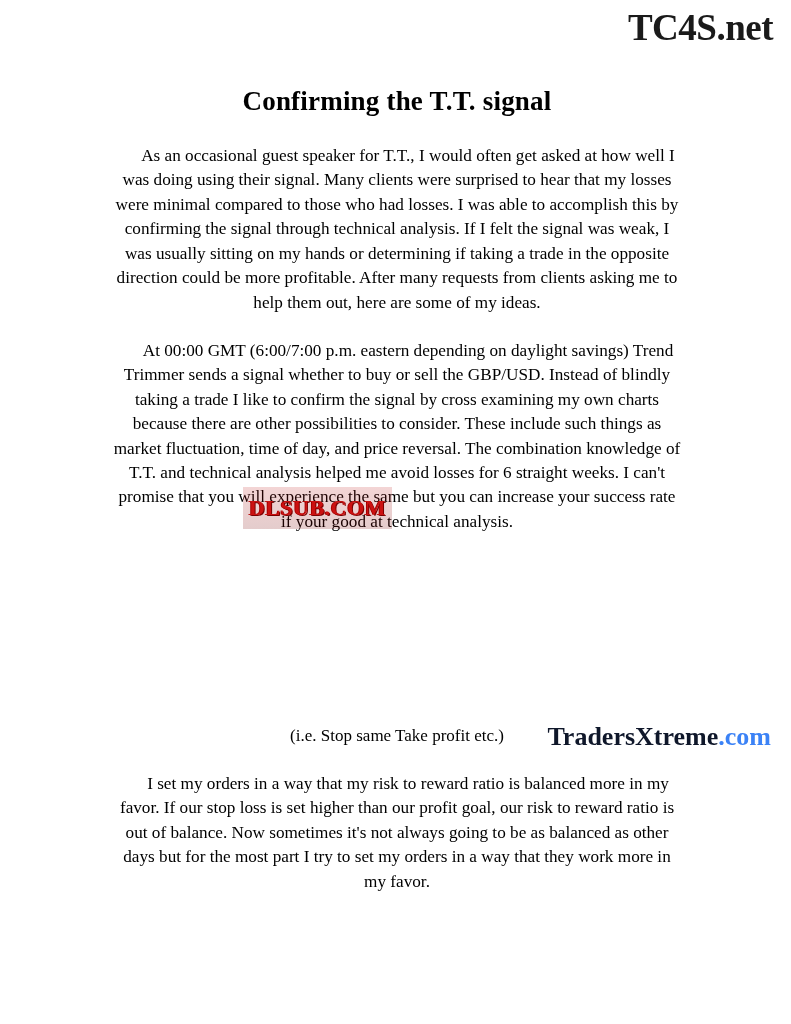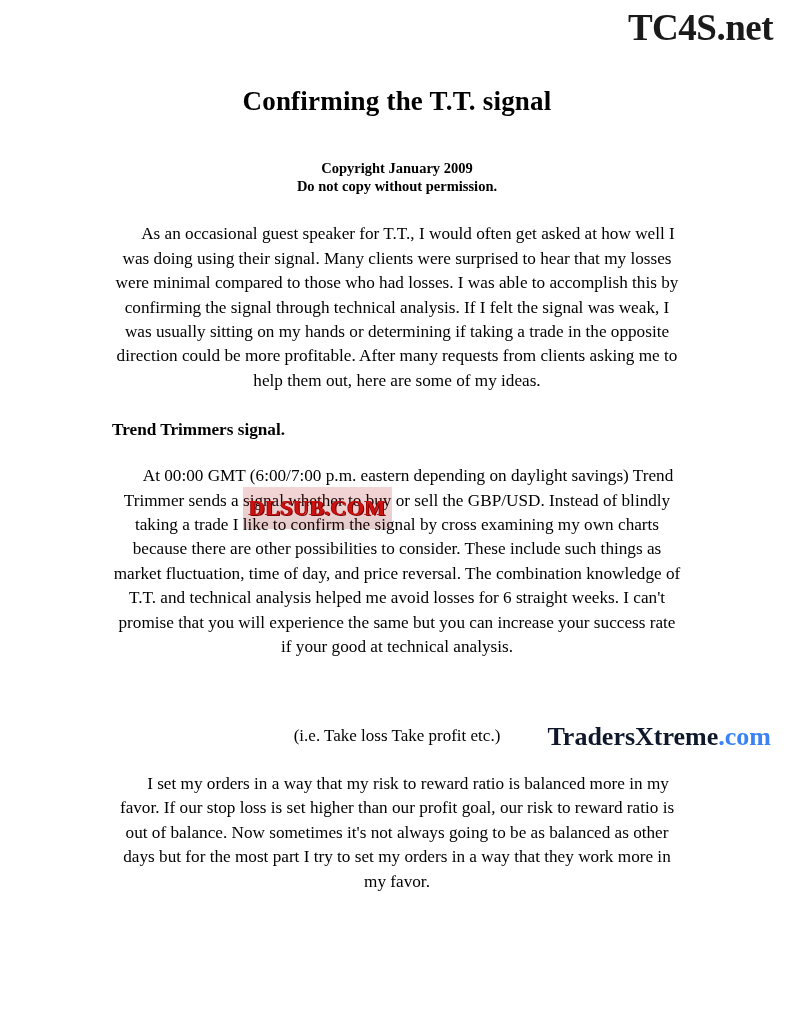--- a/index.html
+++ b/index.html
@@ -147,35 +147,30 @@
 <body>
 
 <div class="page">
 
   <div class="top-brand">TC4S.net</div>
 
   <div class="content">
 
     <h1 class="doc-title">Confirming the T.T. signal</h1>
 
-    <div class="copyright">
-      <div>Copyright January 2009</div>
-      <div>Do not copy without permission.</div>
-    </div>
 
     <p class="para first">As an occasional guest speaker for T.T., I would often get asked at how well I was doing using their signal. Many clients were surprised to hear that my losses were minimal compared to those who had losses. I was able to accomplish this by confirming the signal through technical analysis. If I felt the signal was weak, I was usually sitting on my hands or determining if taking a trade in the opposite direction could be more profitable. After many requests from clients asking me to help them out, here are some of my ideas.</p>
 
-    <p class="subhead">Trend Trimmers signal.</p>
 
     <p class="para second">At 00:00 GMT (6:00/7:00 p.m. eastern depending on daylight savings) Trend Trimmer sends a signal whether to buy or sell the GBP/USD. Instead of blindly taking a trade I like to confirm the signal by cross examining my own charts because there are other possibilities to consider. These include such things as market fluctuation, time of day, and price reversal. The combination knowledge of T.T. and technical analysis helped me avoid losses for 6 straight weeks. I can't promise that you will experience the same but you can increase your success rate if your good at technical analysis.</p>
 
   </div>
 
   <div class="section2">
-    <div class="section2-sub">(i.e. Take loss Take profit etc.)</div>
+    <div class="section2-sub">(i.e. Stop same Take profit etc.)</div>
     <p class="para third">I set my orders in a way that my risk to reward ratio is balanced more in my favor. If our stop loss is set higher than our profit goal, our risk to reward ratio is out of balance. Now sometimes it's not always going to be as balanced as other days but for the most part I try to set my orders in a way that they work more in my favor.</p>
   </div>
 
   <div class="watermark">DLSUB.COM</div>
 
   <div class="bottom-brand">
     <span class="b-red">TradersXtreme</span><span class="b-dark">.com</span>
   </div>
 
 </div>

